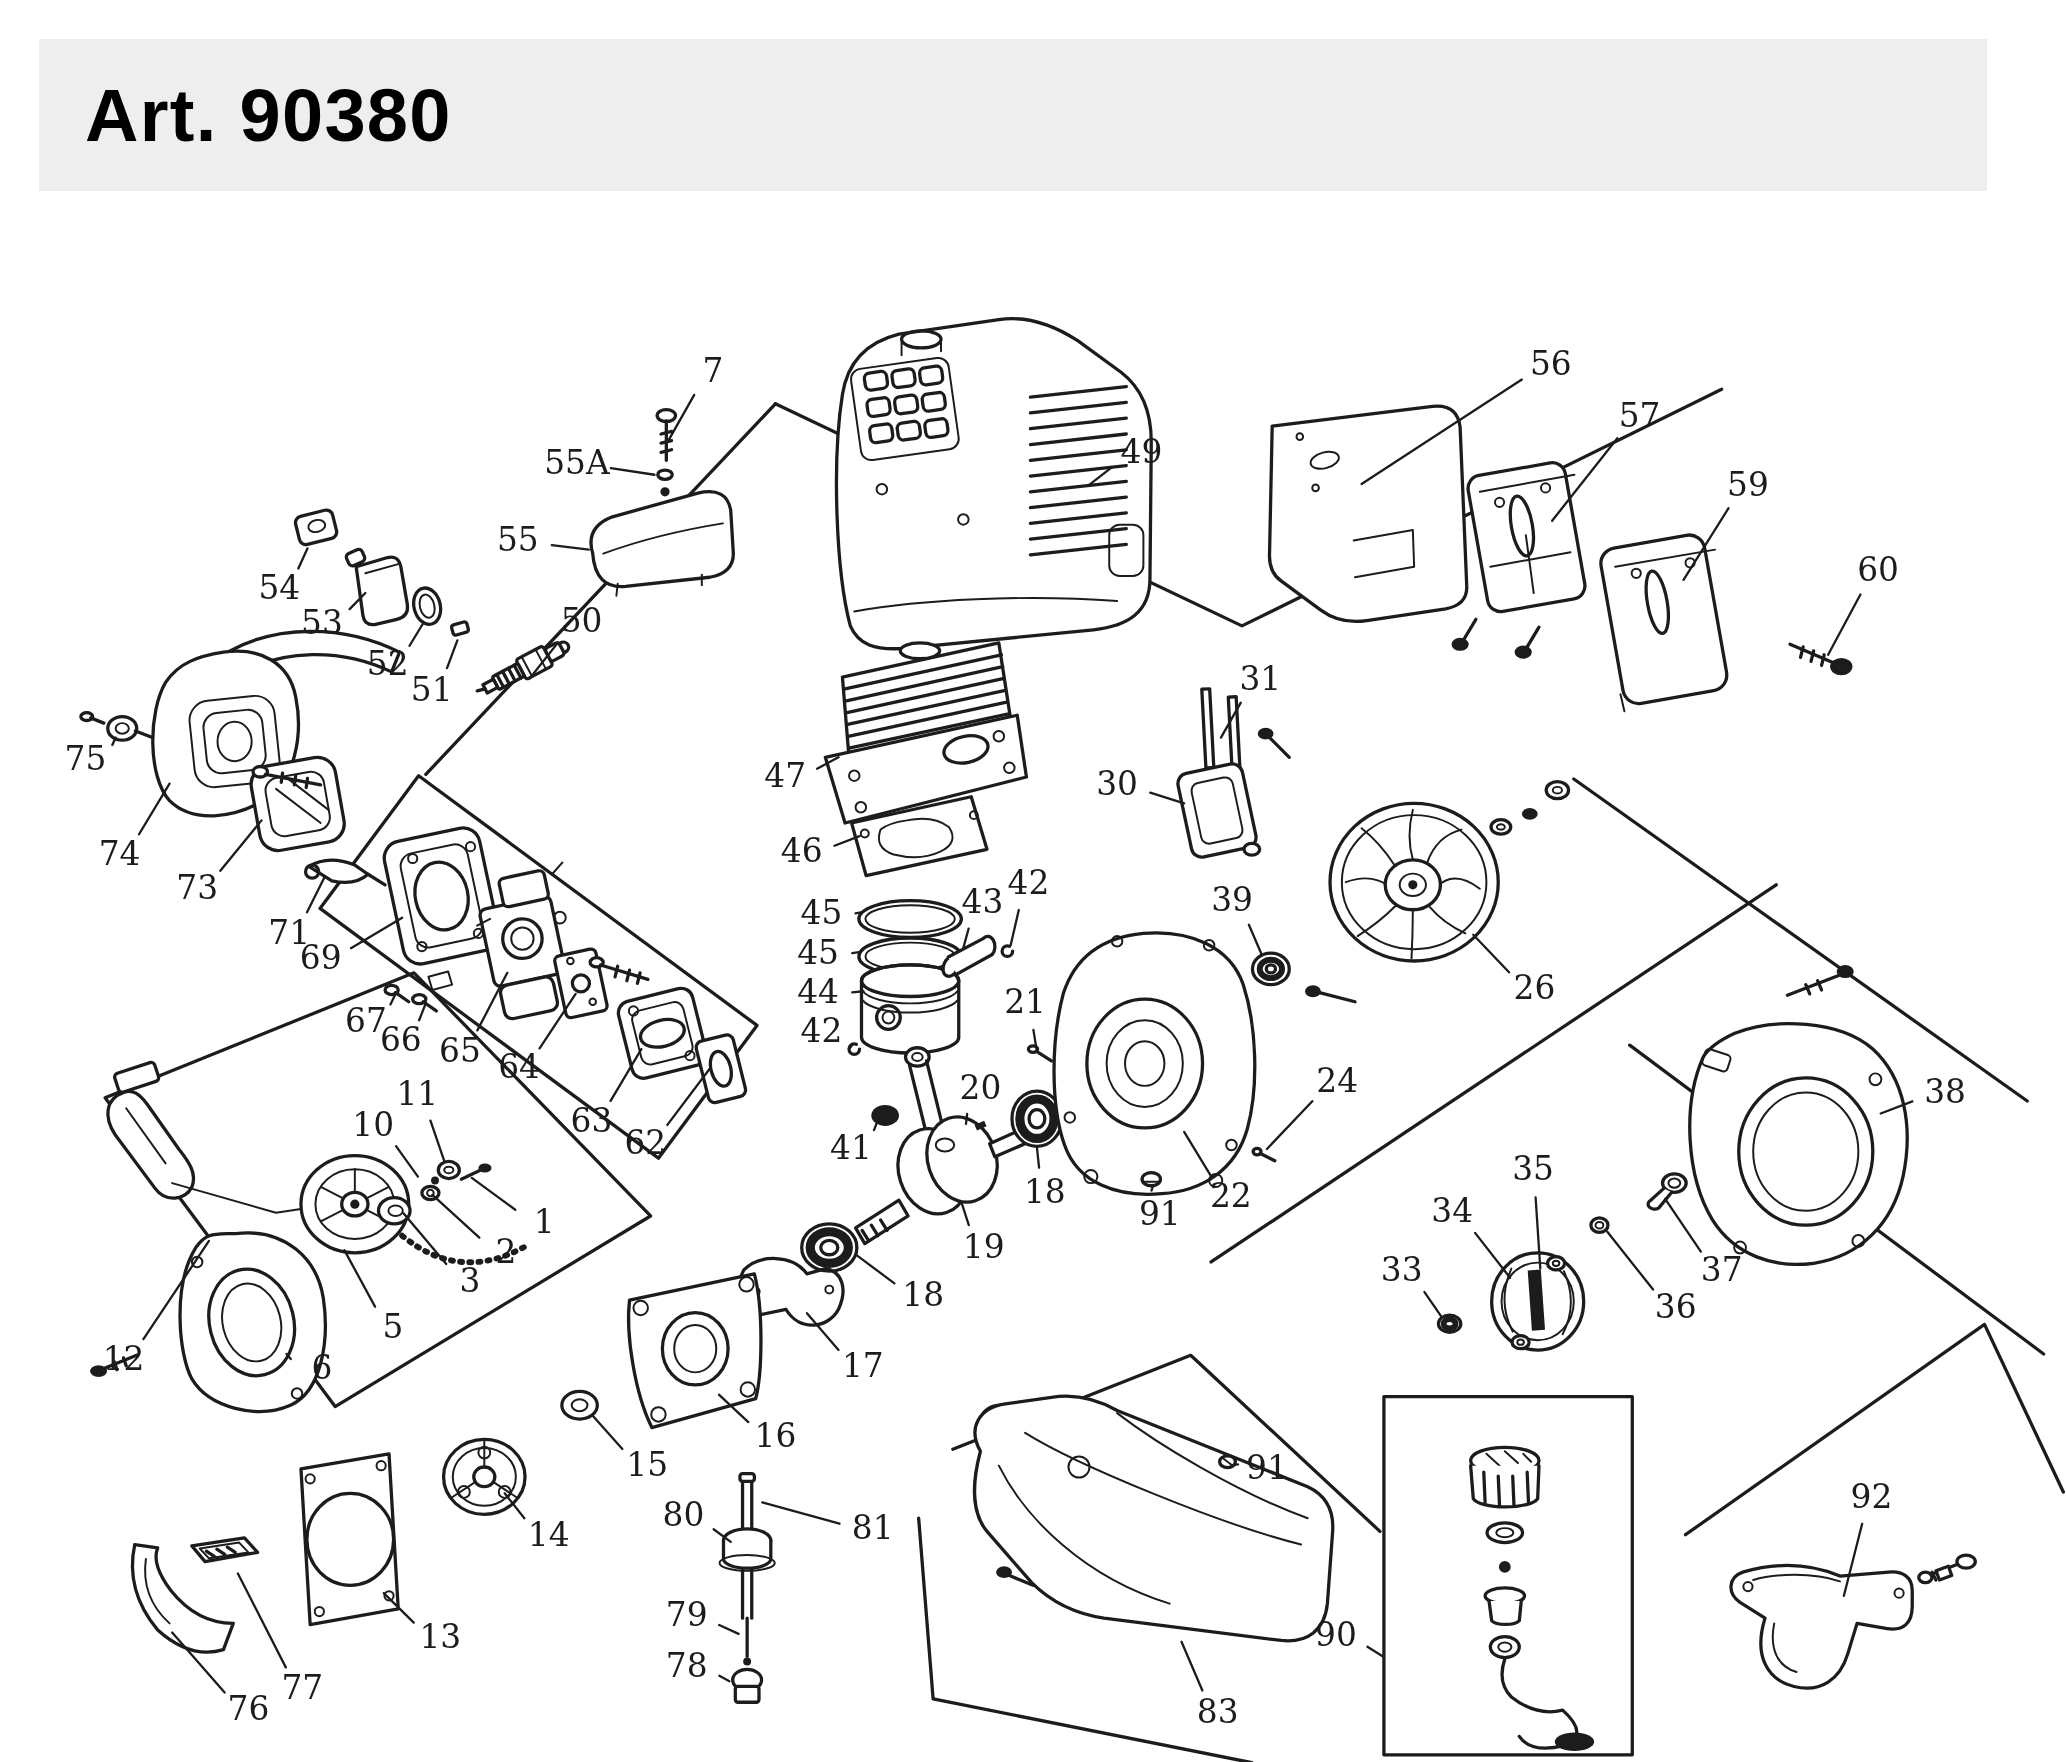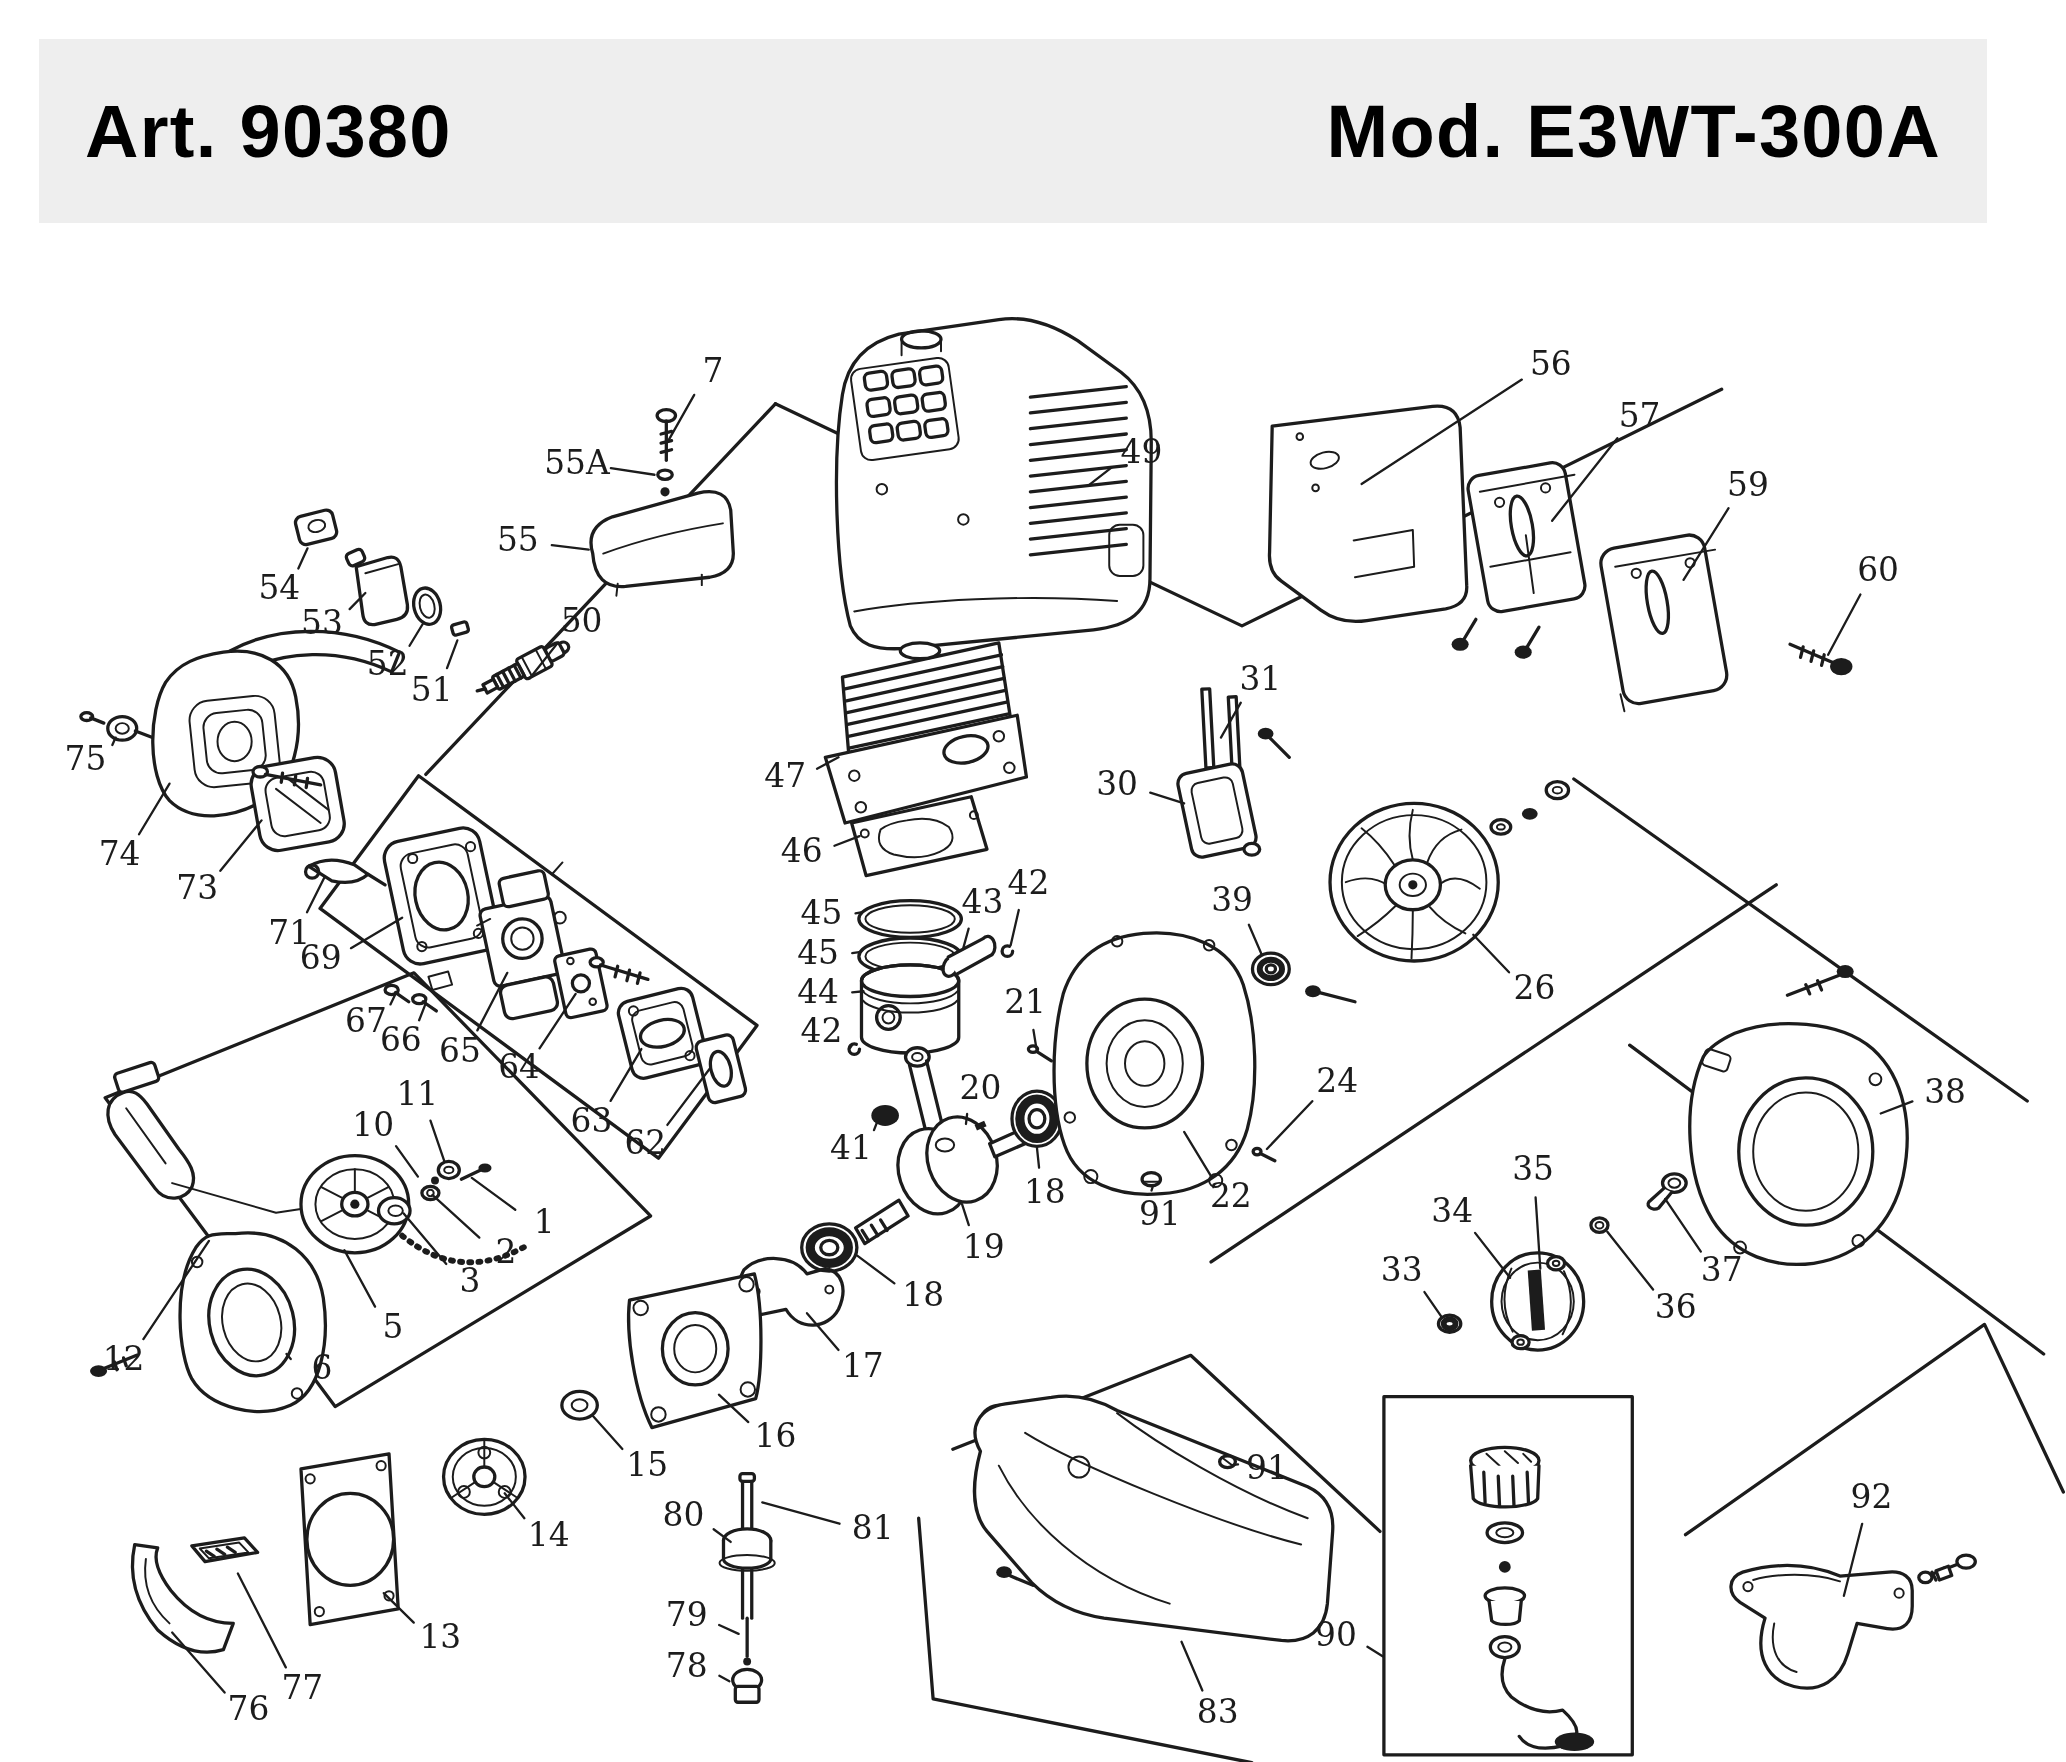--- a/index.html
+++ b/index.html
@@ -1,19 +1,19 @@
 <!DOCTYPE html>
 <html style="--ink: #1c1c1c; --paper: #ffffff; --banner: #eeeeee;font-size:10.5px"><head>
 <meta charset="utf-8">
 <style>
   :root{ --ink:#1c1c1c; --paper:#ffffff; --banner:#eeeeee; }
   html,body{margin:0;padding:0;background:#fff;}
   .page{position:relative;width:2066px;height:1763px;background:var(--paper);overflow:hidden;
         font-family:"Liberation Sans",sans-serif;}
-  .banner{position:absolute;left:39px;top:39px;width:1948px;height:184px;background:var(--banner);
+  .banner{position:absolute;left:39px;top:39px;width:1948px;height:152px;background:var(--banner);
           display:flex;align-items:center;justify-content:space-between;padding:0 46px;box-sizing:border-box;}
   .banner span{font-weight:bold;font-size:74px;color:#000;letter-spacing:1.3px;white-space:nowrap;}
   .diagram-wrap{position:absolute;left:0;top:0;width:2066px;height:1763px;}
   svg{position:absolute;left:0;top:0;}
   #diagram-svg *{vector-effect:none;}
   #diagram-svg path,#diagram-svg rect,#diagram-svg ellipse,#diagram-svg circle,
   #diagram-svg line,#diagram-svg polyline,#diagram-svg polygon{
       stroke:var(--ink);stroke-width:5;fill:none;stroke-linecap:round;stroke-linejoin:round;}
   #diagram-svg .f{fill:#fff;}
   #diagram-svg .k{fill:var(--ink);stroke:none;}
@@ -24,21 +24,20 @@
   #callout-layer text{font-family:"DejaVu Serif","Liberation Serif",serif;font-size:50px;
       fill:var(--ink);text-anchor:middle;dominant-baseline:middle;}
 </style>
 </head>
 <body>
 
 <div class="page">
 
   <div class="banner">
     <span>Art. 90380</span>
-    <span>Mod. E3WT-300A</span>
   </div>
 
   <div class="diagram-wrap">
   <svg id="diagram-svg" width="2066" height="1763" viewBox="0 0 3144 2682">
 
     <g id="frame-lines" class="thin">
       <line x1="1180" y1="614" x2="648" y2="1178"></line>
       <polyline points="1180,614 1890,952 2620,592"></polyline>
       <polygon points="637,1180 1152,1560 1002,1762 487,1382"></polygon>
       <polygon points="160,1670 630,1480 990,1850 510,2140"></polygon>

